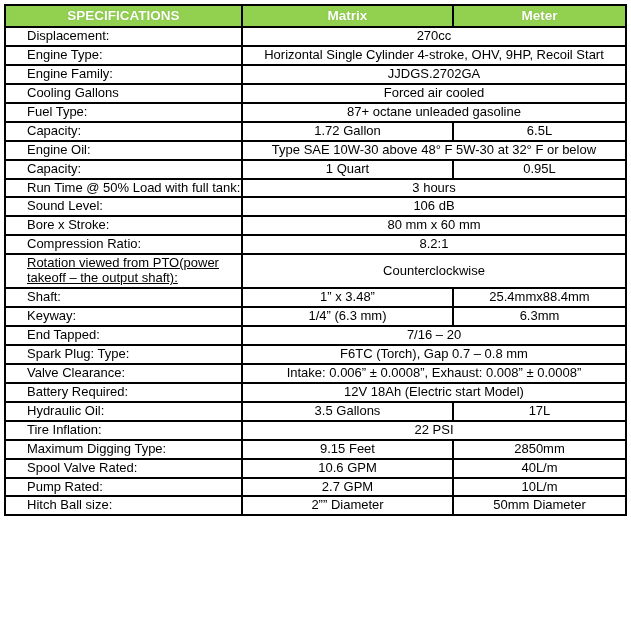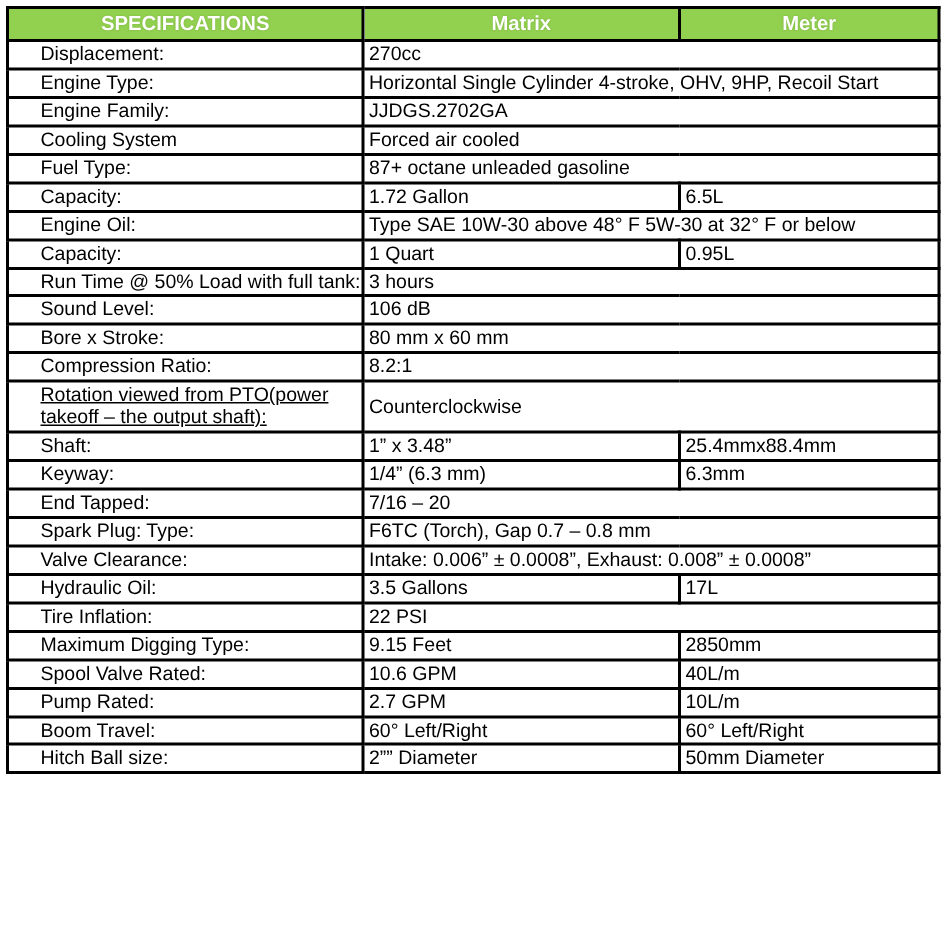--- a/index.html
+++ b/index.html
@@ -44,21 +44,21 @@
   }
   .spec-table tbody tr { height: 18px; }
   .spec-table tbody tr.tall { height: 33px; }
   td.label-cell {
     text-align: left;
     padding-left: 21px;
     white-space: nowrap;
   }
   tr.tall td.label-cell { white-space: normal; text-decoration: underline; }
   td.value-cell {
-    text-align: left;
+    text-align: center;
     white-space: nowrap;
   }
 </style>
 </head>
 <body>
 
 <div class="sheet">
   <table class="spec-table">
     <colgroup>
       <col class="c1">
@@ -79,21 +79,21 @@
         </tr>
         <tr>
           <td class="label-cell">Engine Type:</td>
           <td class="value-cell" colspan="2">Horizontal Single Cylinder 4-stroke, OHV, 9HP, Recoil Start</td>
         </tr>
         <tr>
           <td class="label-cell">Engine Family:</td>
           <td class="value-cell" colspan="2">JJDGS.2702GA</td>
         </tr>
         <tr>
-          <td class="label-cell">Cooling System</td>
+          <td class="label-cell">Cooling Gallons</td>
           <td class="value-cell" colspan="2">Forced air cooled</td>
         </tr>
         <tr>
           <td class="label-cell">Fuel Type:</td>
           <td class="value-cell" colspan="2">87+ octane unleaded gasoline</td>
         </tr>
         <tr>
           <td class="label-cell">Capacity:</td>
           <td class="value-cell">1.72 Gallon</td>
           <td class="value-cell">6.5L</td>
@@ -143,20 +143,24 @@
         </tr>
         <tr>
           <td class="label-cell">Spark Plug: Type:</td>
           <td class="value-cell" colspan="2">F6TC (Torch), Gap 0.7 – 0.8 mm</td>
         </tr>
         <tr>
           <td class="label-cell">Valve Clearance:</td>
           <td class="value-cell" colspan="2">Intake: 0.006” ± 0.0008”, Exhaust: 0.008” ± 0.0008”</td>
         </tr>
         <tr>
+          <td class="label-cell">Battery Required:</td>
+          <td class="value-cell" colspan="2">12V 18Ah (Electric start Model)</td>
+        </tr>
+        <tr>
           <td class="label-cell">Hydraulic Oil:</td>
           <td class="value-cell">3.5 Gallons</td>
           <td class="value-cell">17L</td>
         </tr>
         <tr>
           <td class="label-cell">Tire Inflation:</td>
           <td class="value-cell" colspan="2">22 PSI</td>
         </tr>
         <tr>
           <td class="label-cell">Maximum Digging Type:</td>
@@ -167,24 +171,19 @@
           <td class="label-cell">Spool Valve Rated:</td>
           <td class="value-cell">10.6 GPM</td>
           <td class="value-cell">40L/m</td>
         </tr>
         <tr>
           <td class="label-cell">Pump Rated:</td>
           <td class="value-cell">2.7 GPM</td>
           <td class="value-cell">10L/m</td>
         </tr>
         <tr>
-          <td class="label-cell">Boom Travel:</td>
-          <td class="value-cell">60° Left/Right</td>
-          <td class="value-cell">60° Left/Right</td>
-        </tr>
-        <tr>
           <td class="label-cell">Hitch Ball size:</td>
           <td class="value-cell">2”” Diameter</td>
           <td class="value-cell">50mm Diameter</td>
         </tr>
       </tbody>
   </table>
 </div>
 
 </body></html>

